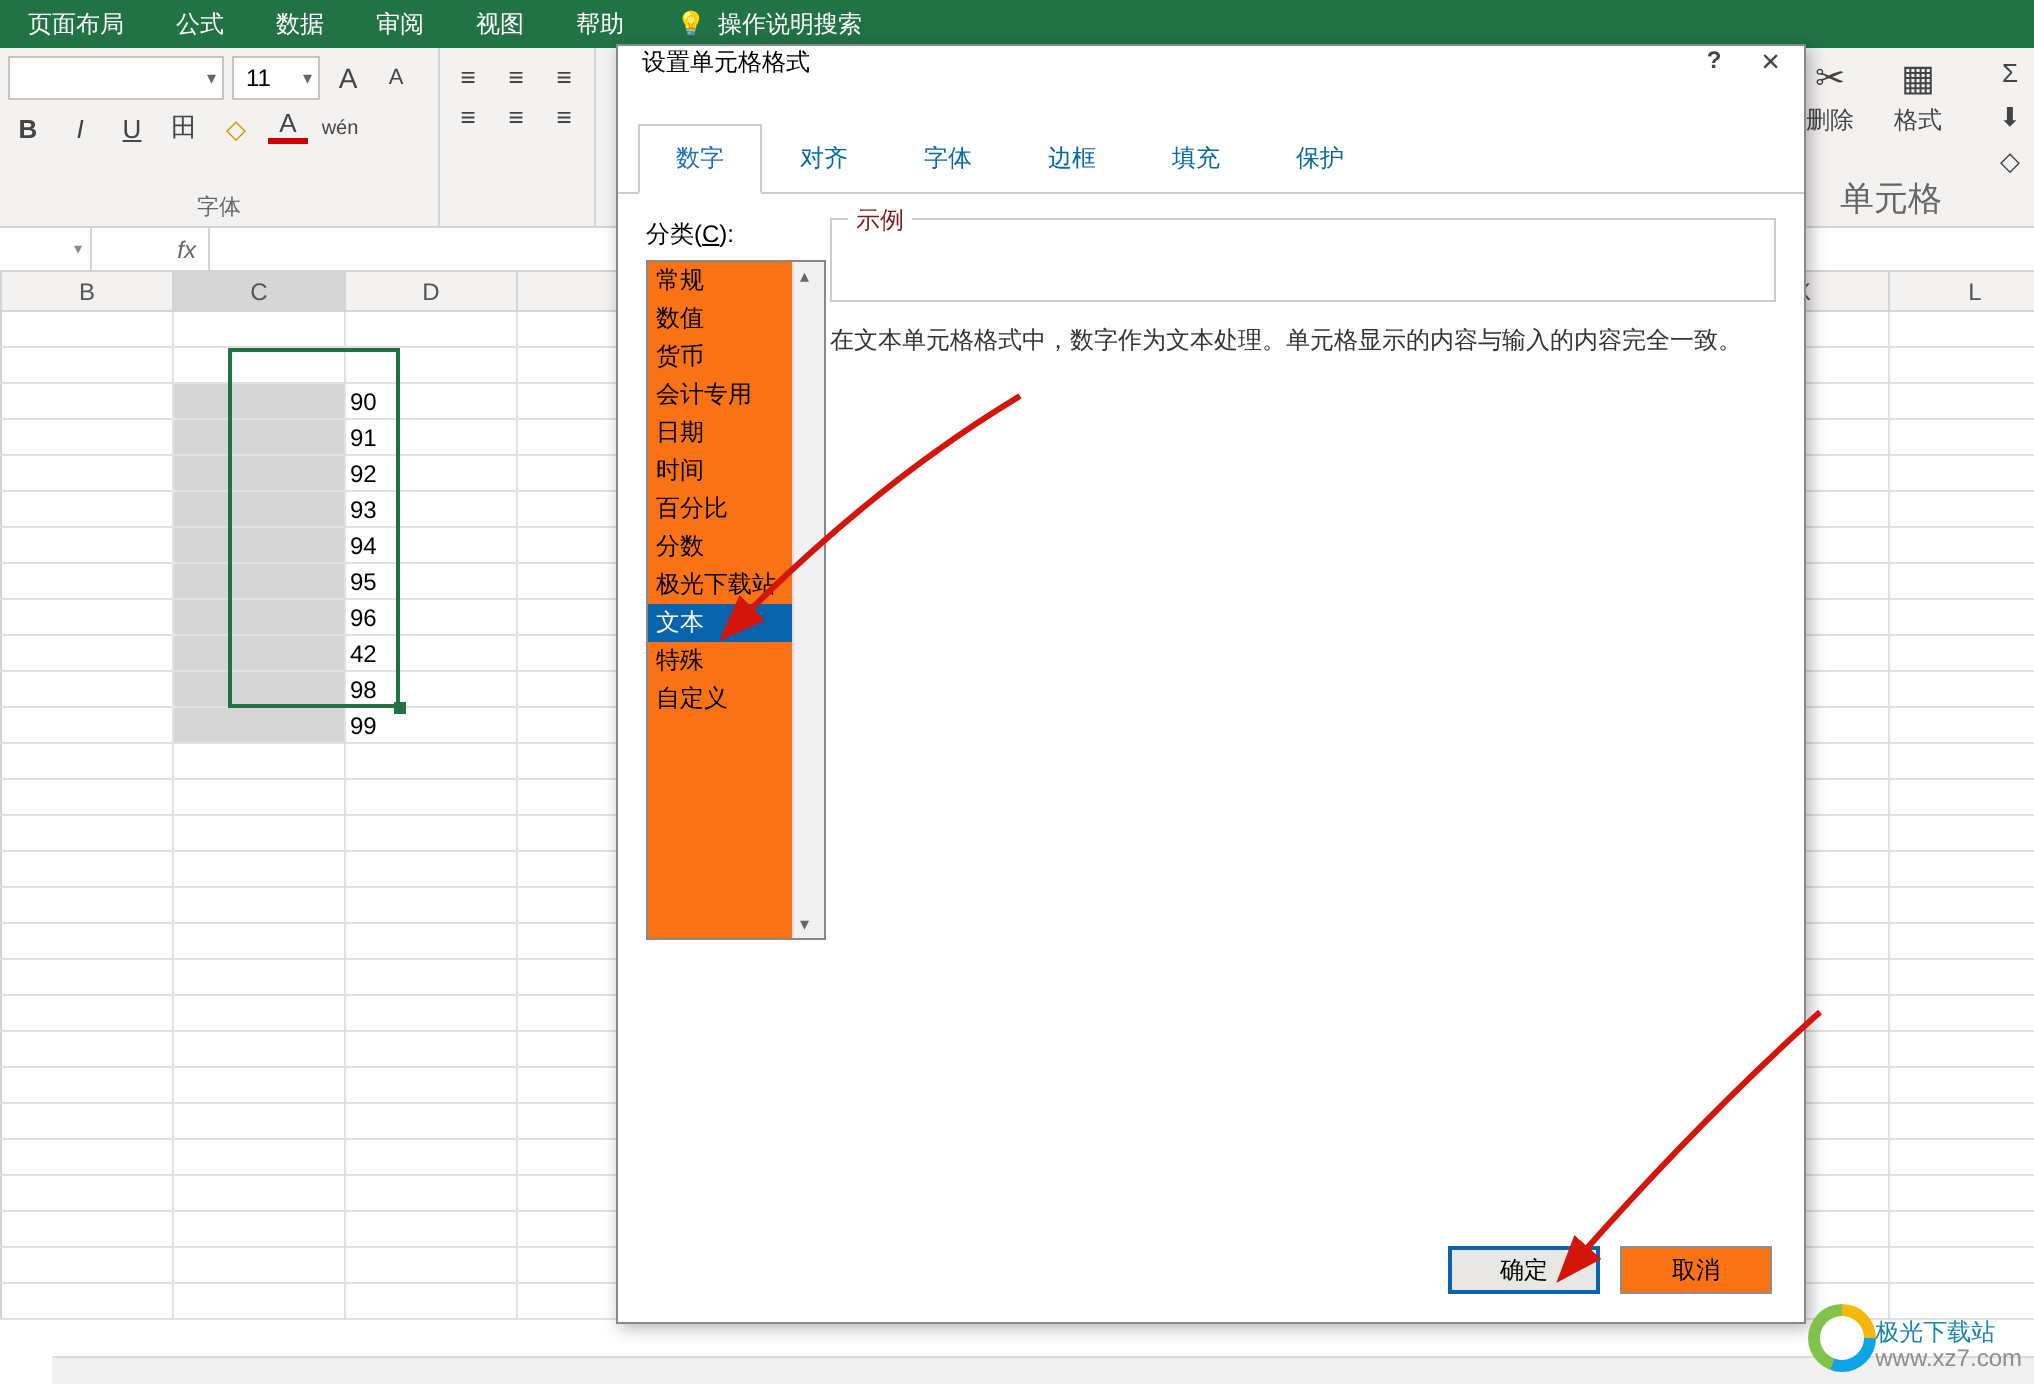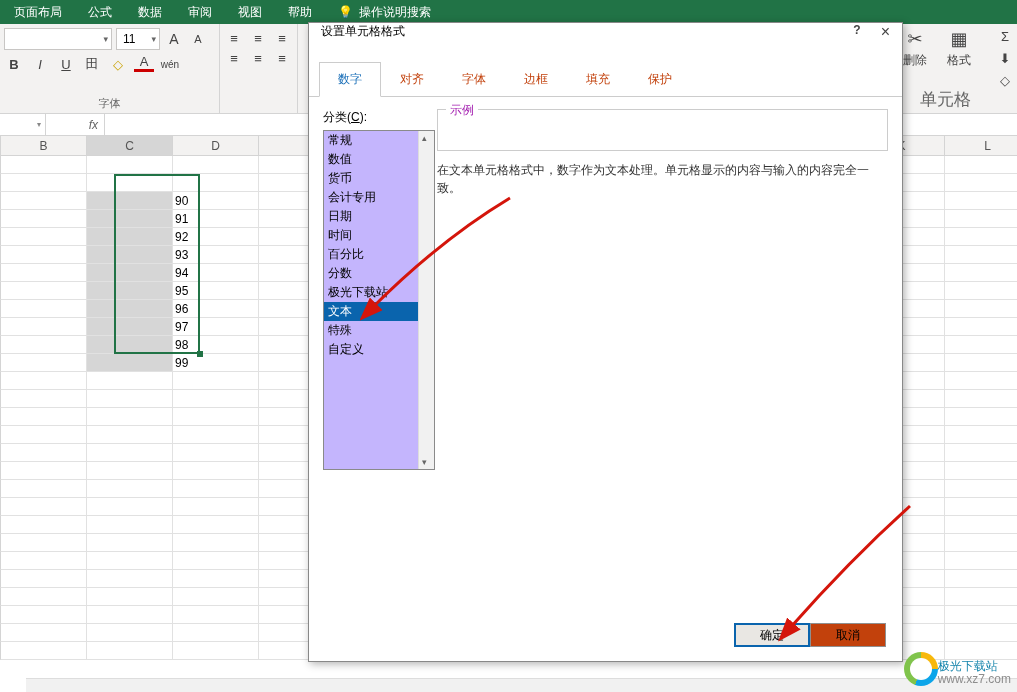--- a/index.html
+++ b/index.html
@@ -40,37 +40,37 @@
 .cell{flex:0 0 86px;border-right:1px solid #e1e1e1;border-bottom:1px solid #e1e1e1;padding:0 2px;line-height:18px}
 .cell.sel{background:#d6d6d6}
 .sel-border{position:absolute;border:2px solid #217346;pointer-events:none}
 .sel-handle{position:absolute;width:6px;height:6px;background:#217346}
 
 
 .dialog{position:absolute;left:308px;top:22px;width:595px;height:640px;background:#fff;border:1px solid #888;box-shadow:2px 2px 8px rgba(0,0,0,.3)}
 .dlg-title{height:34px;display:flex;justify-content:space-between;padding:0 12px;font-size:12px}
 .dlg-title .tbtns{display:flex;gap:20px;color:#444}
 .dlg-tabs{display:flex;border-bottom:1px solid #ccc;padding:0 10px;margin-top:4px}
-.dlg-tab{padding:8px 18px;color:#c2410c;border:1px solid transparent;position:relative;top:1px}
+.dlg-tab{padding:8px 18px;color:#0369a1;border:1px solid transparent;position:relative;top:1px}
 .dlg-tab.active{border:1px solid #ccc;border-bottom:1px solid #fff;background:#fff;color:#1a6fb8}
 .dlg-body{padding:12px 14px;display:flex;gap:2px}
 .cat-label{margin-bottom:4px}
 .cat-label u{text-decoration:underline}
-.listbox{width:112px;height:340px;border:1px solid #8a8a8a;background:#c4b5fd;overflow:hidden;position:relative}
+.listbox{width:90px;height:340px;border:1px solid #8a8a8a;background:#f97316;overflow:hidden;position:relative}
 .listbox .scrollbar{position:absolute;right:0;top:0;width:16px;height:100%;background:#f1f1f1;border-left:1px solid #ddd}
 .listbox .scrollbar::before{content:"▴";position:absolute;top:2px;left:3px;font-size:9px;color:#666}
 .listbox .scrollbar::after{content:"▾";position:absolute;bottom:2px;left:3px;font-size:9px;color:#666}
 .listitem{padding:1px 4px}
 .listitem.sel{background:#0a64ad;color:#fff}
 .right-pane{flex:1}
 .example-box{border:1px solid #ccc;height:42px;margin-bottom:10px;position:relative}
-.example-box .lbl{position:absolute;top:-8px;left:8px;background:#fff;padding:0 4px;color:#a21caf}
+.example-box .lbl{position:absolute;top:-8px;left:8px;background:#fff;padding:0 4px;color:#7f1d1d}
 .desc{color:#333;line-height:1.5}
-.dlg-buttons{position:absolute;bottom:14px;right:16px;display:flex;gap:0}
-.dlg-btn{width:76px;height:24px;border:1px solid #8f8f8f;background:#c2410c;text-align:center;line-height:22px}
+.dlg-buttons{position:absolute;bottom:14px;right:16px;display:flex;gap:10px}
+.dlg-btn{width:76px;height:24px;border:1px solid #8f8f8f;background:#f97316;text-align:center;line-height:22px}
 .dlg-btn.primary{border:2px solid #0a64ad;background:#e9e7e3;line-height:20px}
 
 
 .arrow-svg{position:absolute;pointer-events:none}
 
 
 .watermark{position:absolute;right:6px;bottom:6px;display:flex;align-items:flex-end;gap:0;opacity:.95}
 .wm-logo{width:34px;height:34px;border-radius:50%;background:conic-gradient(#f7b500 0 90deg,#00a1e9 90deg 200deg,#7ac143 200deg 360deg);position:relative}
 .wm-logo::after{content:"";position:absolute;inset:6px;border-radius:50%;background:#fff}
 .wm-text{color:#0a7fa8;font-size:13px;line-height:1.1}
@@ -249,21 +249,21 @@
         <div class="cell sel"></div>
         <div class="cell">96</div>
         <div class="cell" style="flex: 0 0 600px; border-right: none;"></div>
         <div class="cell"></div>
         <div class="cell"></div>
       </div>
       <div class="row">
         <div class="rh"></div>
         <div class="cell"></div>
         <div class="cell sel"></div>
-        <div class="cell">97</div>
+        <div class="cell">42</div>
         <div class="cell" style="flex: 0 0 600px; border-right: none;"></div>
         <div class="cell"></div>
         <div class="cell"></div>
       </div>
       <div class="row">
         <div class="rh"></div>
         <div class="cell"></div>
         <div class="cell sel"></div>
         <div class="cell">98</div>
         <div class="cell" style="flex: 0 0 600px; border-right: none;"></div>

